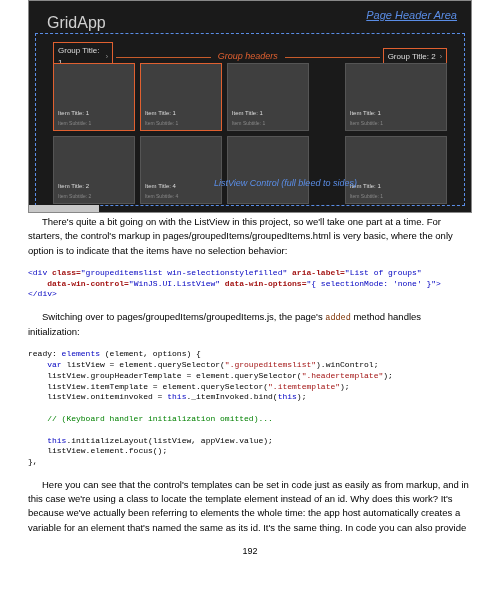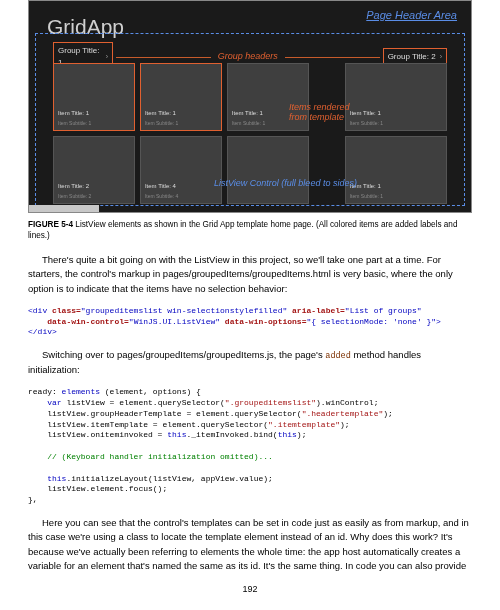--- a/index.html
+++ b/index.html
@@ -31,21 +31,21 @@
     color: #5a8de6;
     font-style: italic;
     font-size: 11px;
     text-decoration: underline;
   }
   .app-title {
     position: absolute;
     top: 10px;
     left: 18px;
     color: #d0d0d0;
-    font-size: 21px;
+    font-size: 16px;
     font-weight: 300;
   }
   .dashed-box {
     position: absolute;
     top: 32px;
     left: 6px;
     right: 6px;
     bottom: 6px;
     border: 1px dashed #5a8de6;
   }
@@ -236,28 +236,24 @@
             <span class="tile-title">Item Title: 1</span>
             <span class="tile-sub">Item Subtitle: 1</span>
           </div>
         <div class="tile">
             <span class="tile-title">Item Title: 1</span>
             <span class="tile-sub">Item Subtitle: 1</span>
           </div>
       </div>
     </div>
 
-    <div class="annot annot-items">Items rendered from template</div>
     <div class="annot annot-lv">ListView Control (full bleed to sides)</div>
     <div class="sbar"></div>
   </div>
 
-  <div class="caption">
-    <b>FIGURE 5-4</b><span> ListView elements as shown in the Grid App template home page. (All colored items are added labels and lines.)</span>
-  </div>
 
   <p class="body">There's quite a bit going on with the ListView in this project, so we'll take one part at a time. For starters, the control's markup in pages/groupedItems/groupedItems.html is very basic, where the only option is to indicate that the items have no selection behavior:</p>
 
   <pre class="code"><span class="tok-tag">&lt;div</span><span class="tok-attr"> class=</span><span class="tok-str">"groupeditemslist win-selectionstylefilled"</span><span class="tok-attr"> aria-label=</span><span class="tok-str">"List of groups"</span>
 <span class="tok-attr">    data-win-control=</span><span class="tok-str">"WinJS.UI.ListView"</span><span class="tok-attr"> data-win-options=</span><span class="tok-str">"{ selectionMode: 'none' }"&gt;</span>
 <span class="tok-tag">&lt;/div&gt;</span></pre>
 
   <p class="body">
     <span>Switching over to pages/groupedItems/groupedItems.js, the page's </span><span class="inline-code">added</span><span> method handles initialization:</span>
   </p>

